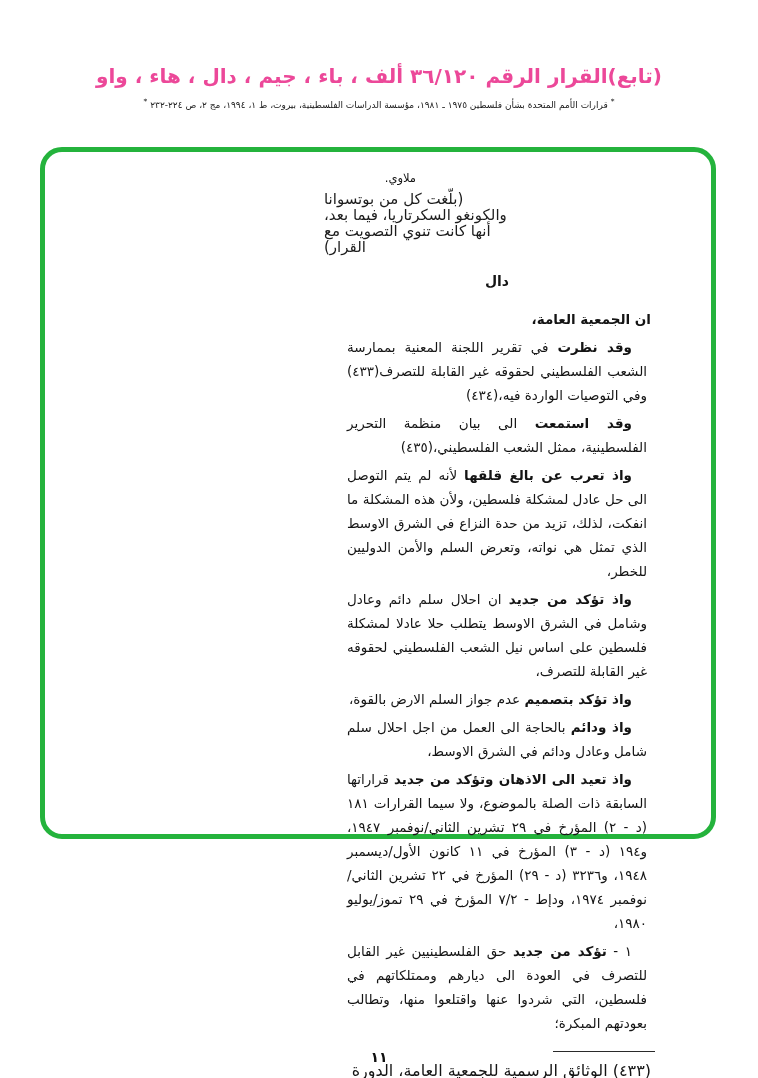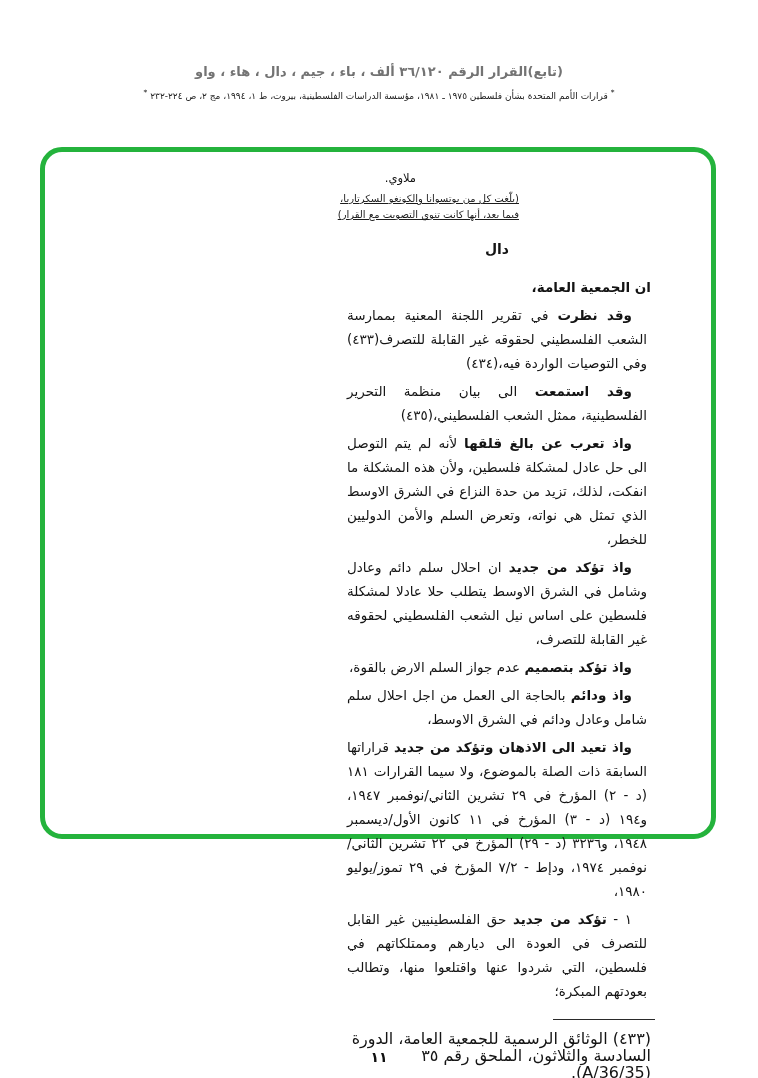--- a/index.html
+++ b/index.html
@@ -16,21 +16,21 @@
     background: #ffffff;
     overflow: hidden;
   }
 
   
   .doc-header {
     position: absolute; top: 64px; left: 0; right: 0;
     text-align: center; direction: rtl;
   }
   .doc-title {
-    font-size: 13px; font-weight: bold; letter-spacing: .4px; color: #737373;
+    font-size: 20px; font-weight: bold; letter-spacing: .4px; color: #ec4899;
   }
   .doc-source {
     margin-top: 9px; font-size: 9px; letter-spacing: .2px; color: #191919;
   }
   .src-mark { font-size: 7.5px; vertical-align: super; padding: 0 3px; }
 
   
   .green-box {
     position: absolute; left: 40px; top: 147px;
     width: 676px; height: 692px;
@@ -44,21 +44,21 @@
     position: absolute; top: 18px; right: 60px; width: 308px;
     direction: rtl; text-align: justify;
     font-size: 13.5px; line-height: 24px; color: #141414;
   }
   .country {
     font-size: 11.5px; line-height: 16px;
     padding-left: 0; padding-right: 235px; white-space: nowrap;
   }
   .vote-note {
     width: 195px; margin: 5px 132px 0 0;
-    font-size: 10px; line-height: 16px; text-align: right; color: #1c1c1c; text-decoration: underline;
+    font-size: 15px; line-height: 16px; text-align: left; color: #1c1c1c;
   }
   .section-letter {
     text-align: center; font-weight: bold; font-size: 14px;
     margin: 14px 0 14px 0; letter-spacing: 1px;
   }
   .intro { font-weight: bold; margin: 0; }
   .para { margin: 4px; text-indent: 15px; }
   .para .lead { font-weight: bold; }
   .para .num { font-weight: normal; }
 

